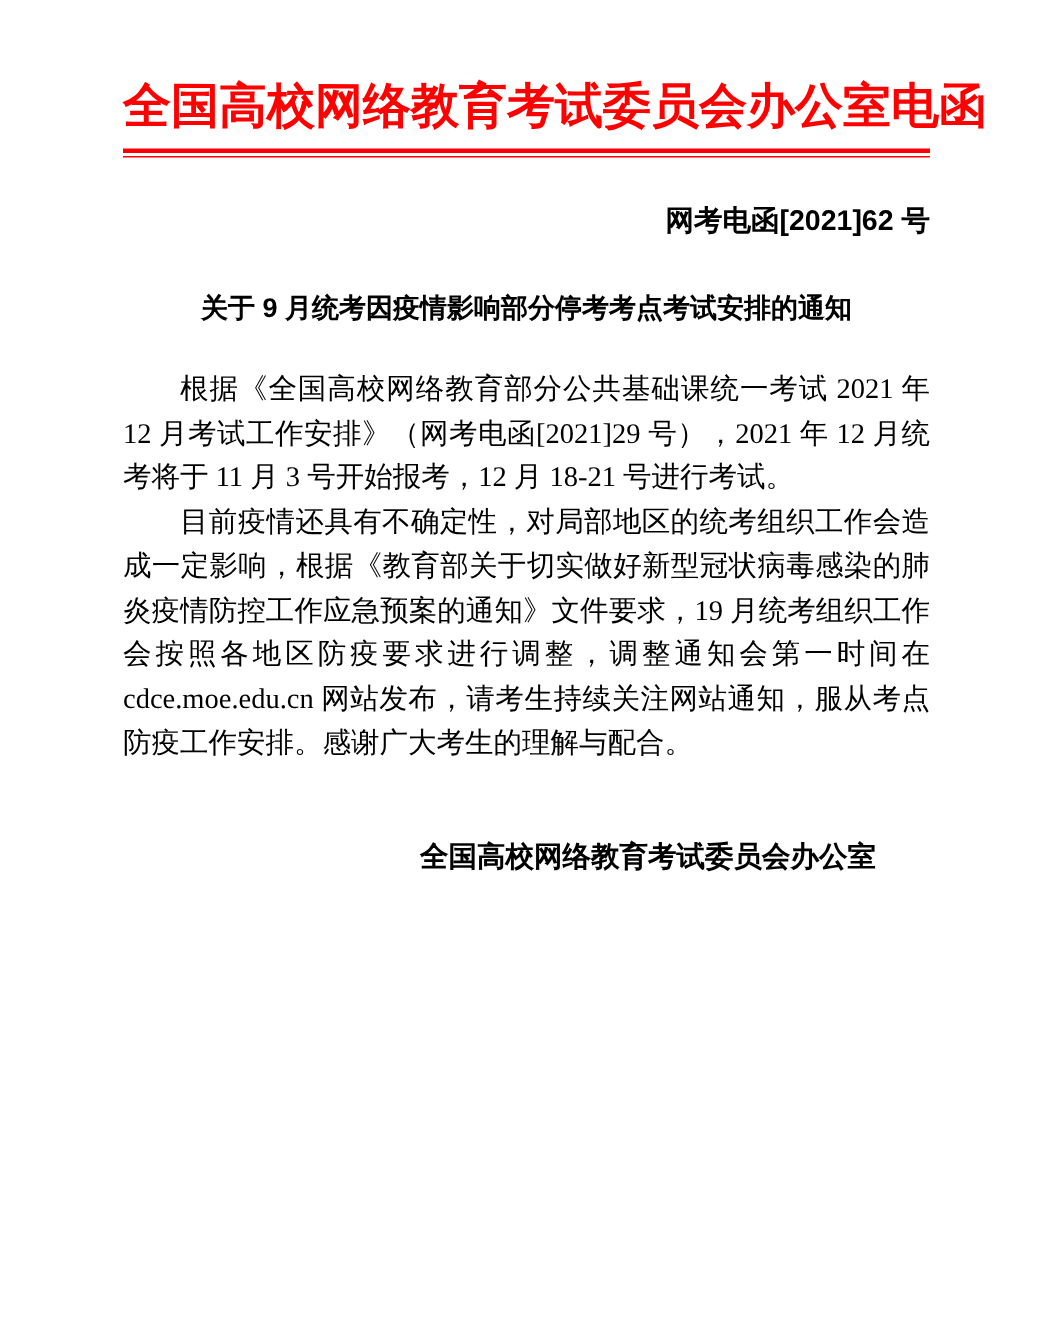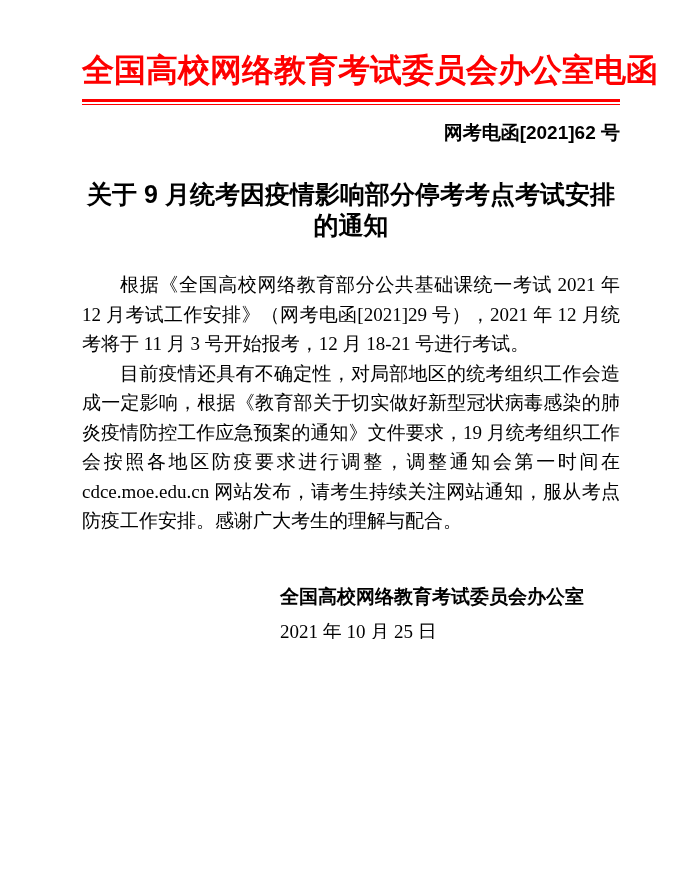--- a/index.html
+++ b/index.html
@@ -28,33 +28,33 @@
     text-align: center;
     white-space: nowrap;
   }
   .red-rule {
     margin-top: 9px;
     border-top: 3px solid #fe0000;
     height: 2px;
     border-bottom: 1px solid #fe0000;
   }
   .doc-number {
-    margin-top: 17px;
+    margin-top: 32px;
     text-align: right;
     font-family: "Liberation Sans", "DejaVu Sans", sans-serif;
     font-weight: bold;
     font-size: 19px;
     line-height: 1.2;
   }
   .notice-title {
     margin-top: 34px;
     text-align: center;
     font-family: "Liberation Sans", "DejaVu Sans", sans-serif;
     font-weight: bold;
-    font-size: 25px;
+    font-size: 18px;
     line-height: 1.25;
   }
   .body-text {
     margin-top: 29px;
   }
   .body-text p {
     margin: 0;
     font-size: 19px;
     line-height: 29.5px;
     text-indent: 2em;
@@ -92,16 +92,15 @@
 
   <h2 class="notice-title">关于 9 月统考因疫情影响部分停考考点考试安排的通知</h2>
 
   <div class="body-text">
     <p>根据《全国高校网络教育部分公共基础课统一考试 2021 年 12 月考试工作安排》（网考电函[2021]29 号），2021 年 12 月统考将于 11 月 3 号开始报考，12 月 18-21 号进行考试。</p>
     <p>目前疫情还具有不确定性，对局部地区的统考组织工作会造成一定影响，根据《教育部关于切实做好新型冠状病毒感染的肺炎疫情防控工作应急预案的通知》文件要求，19 月统考组织工作会按照各地区防疫要求进行调整，调整通知会第一时间在 cdce.moe.edu.cn 网站发布，请考生持续关注网站通知，服从考点防疫工作安排。感谢广大考生的理解与配合。</p>
   </div>
 
   <div class="sign-block">
     <div class="signature">全国高校网络教育考试委员会办公室</div>
-    <div class="sign-date">2021 年 10 月 25 日</div>
   </div>
 
 </div>
 
 </body></html>

